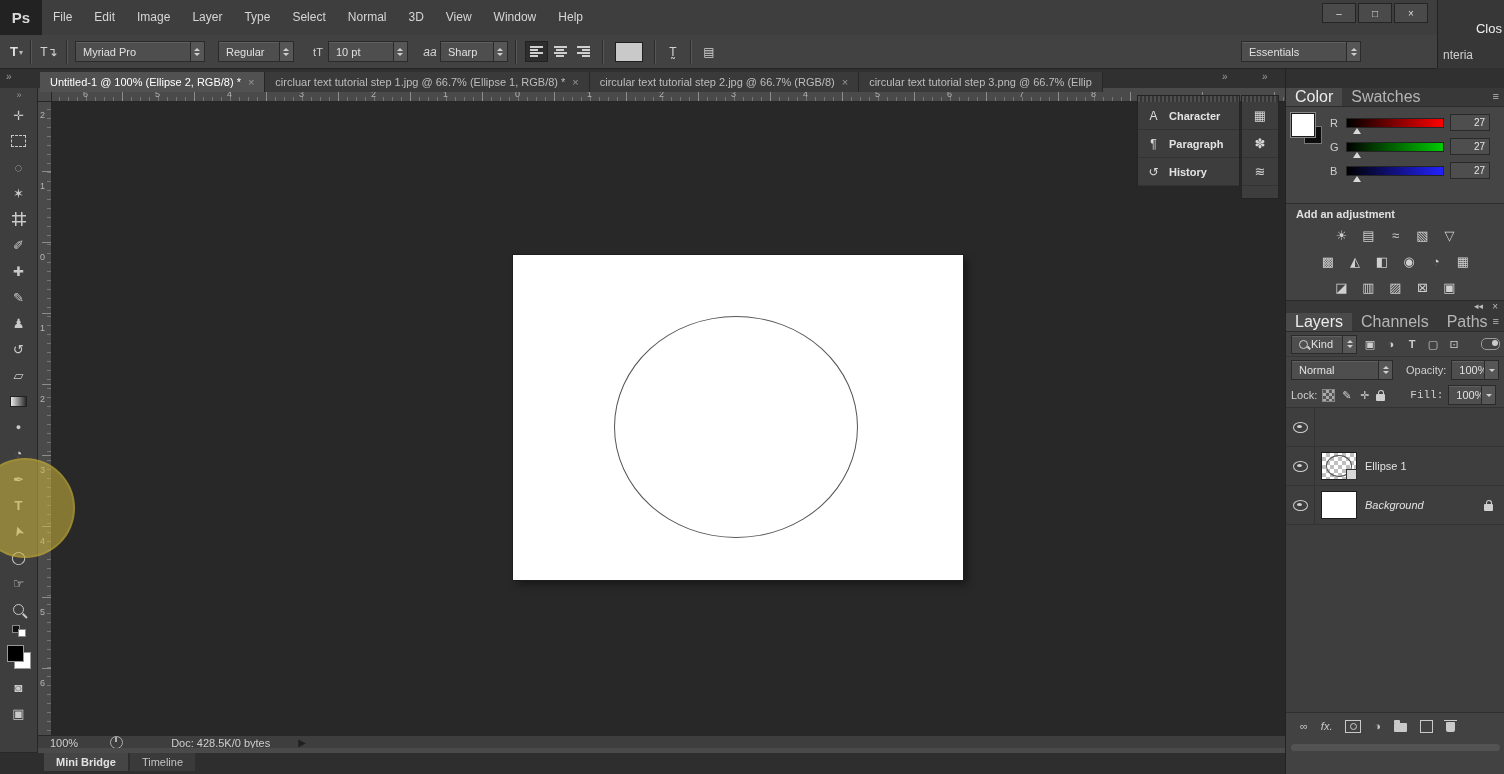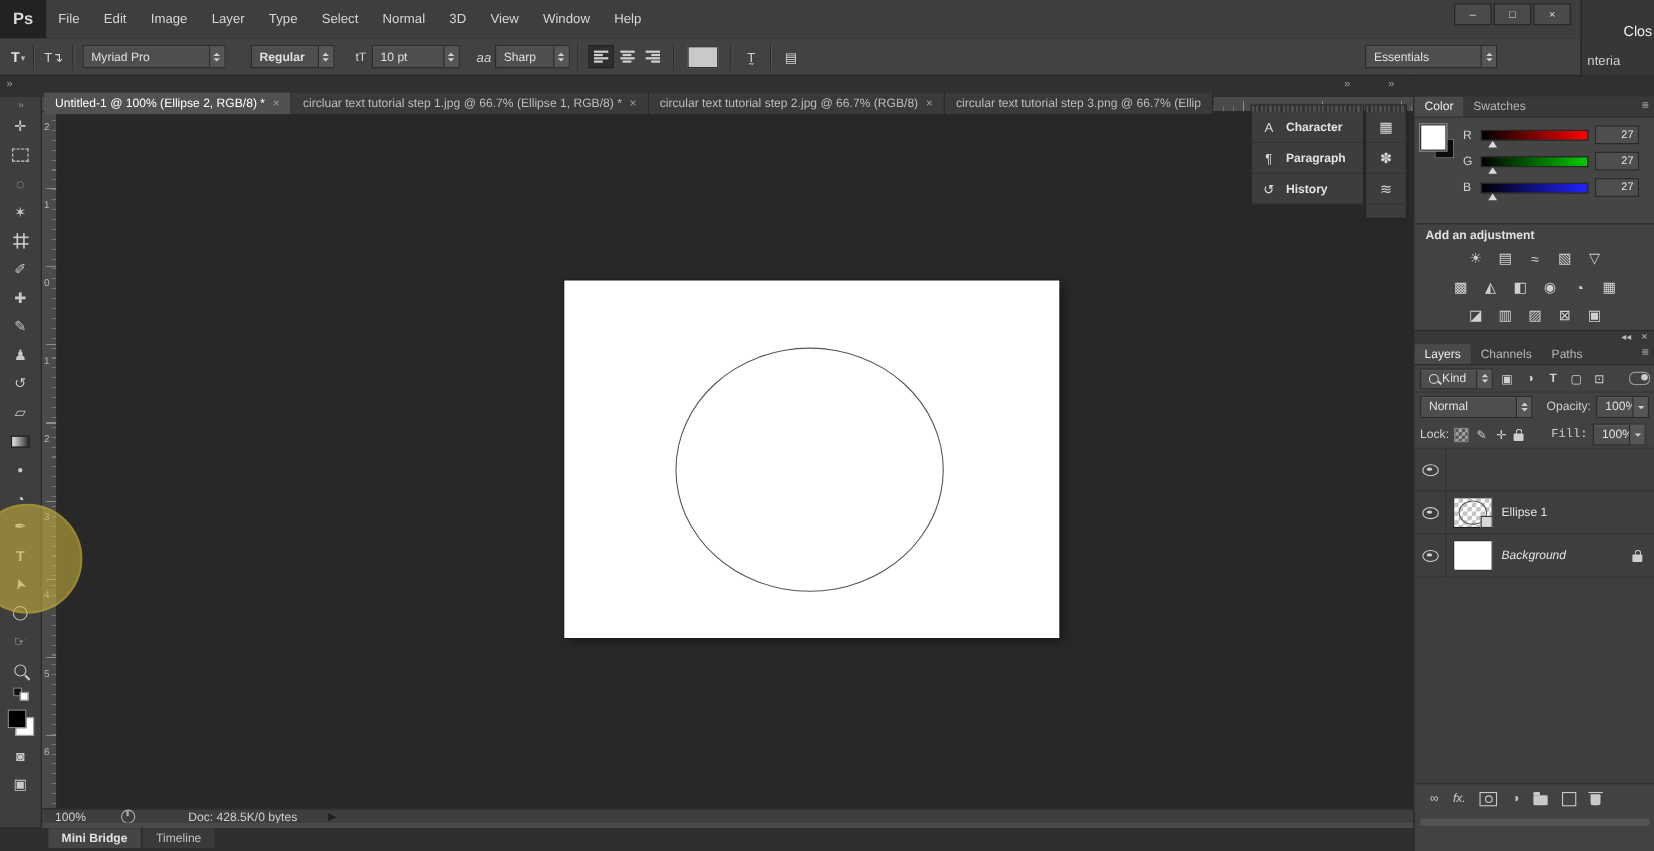--- a/index.html
+++ b/index.html
@@ -35,21 +35,21 @@
   .bars i:nth-child(even){width:8px;}
   .al-left .bars{align-items:flex-start;}
   .al-center .bars{align-items:center;}
   .al-right .bars{align-items:flex-end;}
   .cswatch{width:26px;height:18px;background:#c9c9c9;border:1px solid #1f1f1f;margin:0 4px;}
   .spacer{flex:1;}
   .ws-sel{width:118px;margin-right:76px;}
 
   
   .tabstrip{position:absolute;left:0;top:68px;width:1285px;height:20px;background:#303030;z-index:4;}
-  .tabbar{position:absolute;left:40px;top:16px;width:1097px;height:20px;display:flex;overflow:hidden;}
+  .tabbar{position:absolute;left:40px;top:4px;width:1097px;height:20px;display:flex;overflow:hidden;}
   .tab{display:flex;align-items:center;gap:7px;padding:0 10px;background:#3a3a3a;border-right:1px solid #272727;color:#bdbdbd;white-space:nowrap;font-size:11px;}
   .tab.active{background:#515151;color:#fff;}
   .tab .close{color:#999;font-size:11px;}
   .chev{position:absolute;top:3px;color:#9e9e9e;font-size:10px;letter-spacing:-1px;}
 
   
   .corner{position:absolute;left:38px;top:88px;width:13px;height:13px;background:#4a4a4a;border-right:1px solid #262626;border-bottom:1px solid #262626;z-index:3;}
   .ruler-h{position:absolute;left:51px;top:88px;width:1234px;height:13px;background:#4a4a4a;border-bottom:1px solid #262626;z-index:2;}
   .ruler-h::before{content:"";position:absolute;left:0;bottom:0;width:100%;height:4px;background:repeating-linear-gradient(90deg,transparent 0 8px,#747474 8px 9px);}
   .ruler-h::after{content:"";position:absolute;left:0;bottom:0;width:100%;height:9px;background:repeating-linear-gradient(90deg,transparent 0 71px,#8c8c8c 71px 72px);}
@@ -91,21 +91,21 @@
   .fp-row{height:27px;display:flex;align-items:center;gap:8px;padding-left:8px;border-bottom:1px solid #323232;}
   .fp-ic{width:15px;text-align:center;color:#ddd;font-size:12px;}
   .fp-lb{font-weight:bold;color:#e3e3e3;font-size:11px;}
   .dock{position:absolute;left:1241px;top:95px;width:36px;height:102px;background:#3d3d3d;border:1px solid #242424;z-index:20;}
   .dk-cell{height:27px;display:flex;align-items:center;justify-content:center;color:#d5d5d5;font-size:13px;border-bottom:1px solid #323232;}
 
   
   .rightcol{position:absolute;left:1285px;top:68px;width:219px;height:706px;background:#424242;border-left:1px solid #232323;z-index:4;}
   .rc-top{height:20px;background:#303030;position:relative;}
   .ptabs{height:18px;background:#383838;display:flex;align-items:stretch;position:relative;border-bottom:1px solid #2c2c2c;}
-  .ptab{padding:0 9px;line-height:18px;color:#b5b5b5;font-size:11px;}
+  .ptab{padding:0 9px;line-height:18px;color:#b5b5b5;font-size:16px;}
   .ptab.active{background:#4a4a4a;color:#ececec;}
   .pmenu{position:absolute;right:6px;top:2px;color:#bbb;font-size:11px;}
   .colorbody{position:relative;height:96px;background:#454545;}
   .fgswatch{position:absolute;left:5px;top:6px;width:34px;height:34px;}
   .fgswatch .fr{position:absolute;left:0;top:0;width:22px;height:22px;background:#fff;border:1px solid #1a1a1a;box-shadow:0 0 0 1px #888;z-index:2;}
   .fgswatch .bk{position:absolute;left:13px;top:13px;width:16px;height:16px;background:#0c0c0c;border:1px solid #777;}
   .chrow{position:absolute;display:flex;align-items:center;gap:6px;height:15px;}
   .chlabel{width:10px;color:#cfcfcf;font-size:11px;}
   .track{width:96px;height:8px;border:1px solid #242424;position:relative;}
   .tr-r{background:linear-gradient(90deg,#000,#f00);}
@@ -211,21 +211,21 @@
     <span class="vsep"></span>
     <span class="oicon">T↴</span>
     <span class="vsep"></span>
     <div class="sel" style="width:128px;">
       <span class="lbl">Myriad Pro</span>
       <span class="arr">
           <i class="up"></i>
           <i class="dn"></i>
         </span>
     </div>
-    <div class="sel" style="width:74px;margin-left:23px;font-weight:bold;">
+    <div class="sel" style="width:74px;margin-left:13px;">
       <span class="lbl">Regular</span>
       <span class="arr">
           <i class="up"></i>
           <i class="dn"></i>
         </span>
     </div>
     <span class="oicon" style="margin-left:14px;font-size:11px;">tT</span>
     <div class="sel" style="width:78px;">
       <span class="lbl">10 pt</span>
       <span class="arr">

